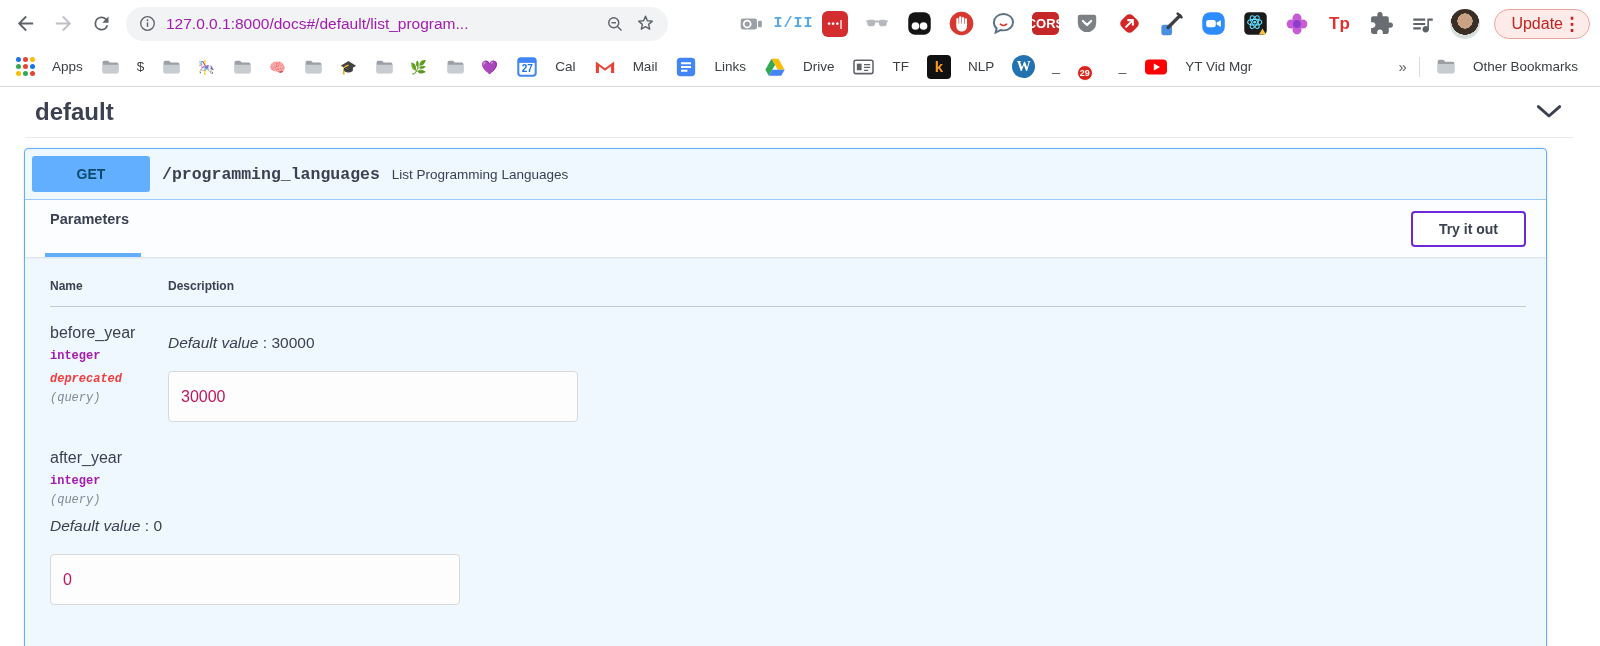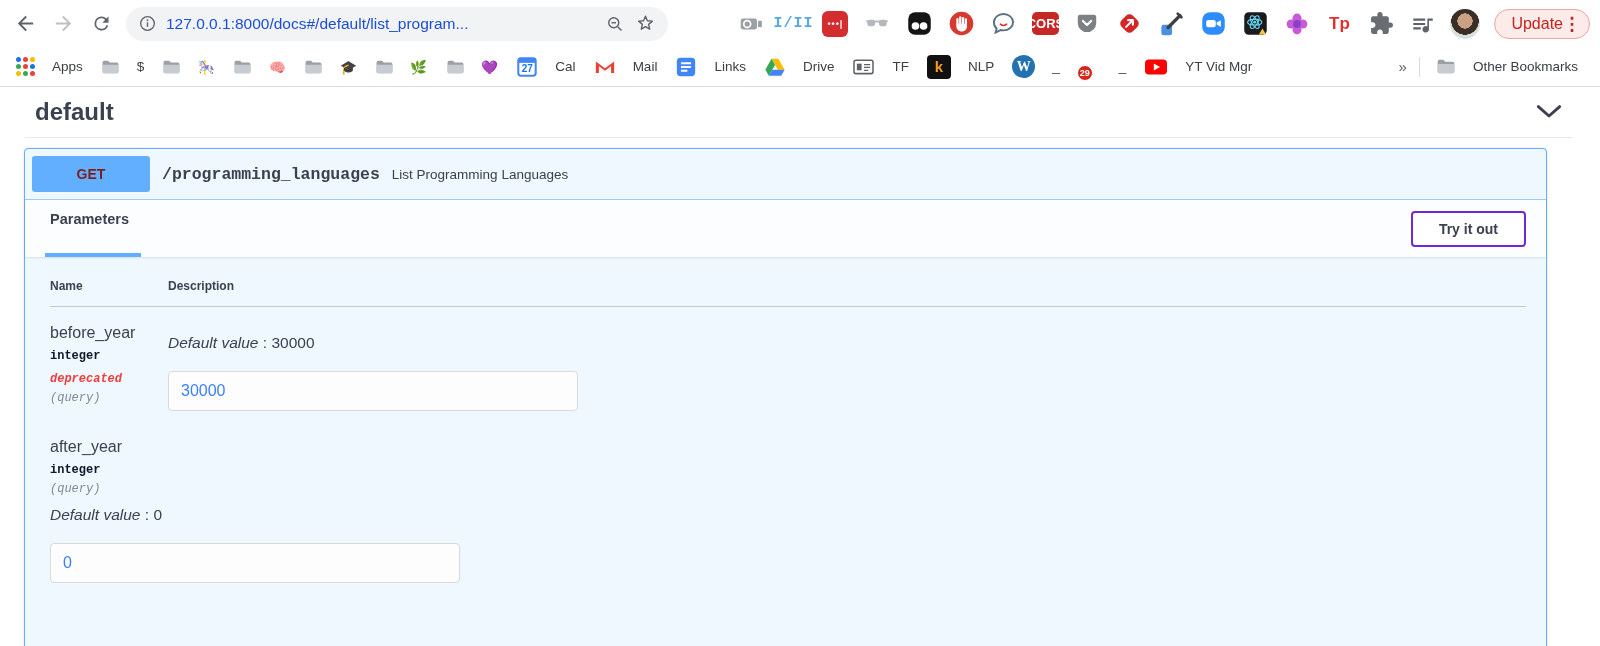--- a/index.html
+++ b/index.html
@@ -17,21 +17,21 @@
   .navbtn {
     width:38px; height:38px; border:none; background:transparent;
     display:flex; align-items:center; justify-content:center; padding:0;
     border-radius:50%;
   }
   .omnibox {
     width:542px; height:34px; background:#f1f3f4; border-radius:17px;
     display:flex; align-items:center; padding:0 12px; margin-left:6px; flex:none;
   }
   .omnibox .url {
-    flex:1; font-size:15.5px; color:#1d4ed8; margin-left:9px;
+    flex:1; font-size:15.5px; color:#a21caf; margin-left:9px;
     white-space:nowrap; overflow:hidden;
   }
   .omnibox .oicon { display:flex; align-items:center; margin-left:10px; }
   .extensions {
     display:flex; align-items:center; gap:12px; margin-left:16px; flex:1;
     justify-content:flex-end;
   }
   .ext {
     width:30px; height:30px; border:none; background:transparent; padding:0;
     display:flex; align-items:center; justify-content:center;
@@ -106,21 +106,21 @@
     margin:10px 53px 0 24px; min-height:520px;
     background:#eff7ff; border:1px solid #61affe; border-radius:4px;
     box-shadow:0 0 3px rgba(0,0,0,.12);
   }
   .op-summary {
     display:flex; align-items:center; padding:7px;
     border-bottom:1px solid rgba(97,175,254,.6); cursor:pointer;
   }
   .method-badge {
     width:118px; padding:10px 0; text-align:center; flex:none;
-    background:#61affe; color:#7f1d1d; font-weight:bold; font-size:14px;
+    background:#61affe; color:#0c4a6e; font-weight:bold; font-size:14px;
     border-radius:3px; margin-right:12px;
     font-family:"Liberation Sans",sans-serif;
   }
   .op-path {
     font-family:"Liberation Mono",monospace; font-weight:bold; font-size:16.5px;
     color:#3b4151; margin-right:12px;
   }
   .op-desc { font-size:13.5px; color:#3b4151; }
   .sec-header {
     display:flex; align-items:stretch; justify-content:space-between;
@@ -140,36 +140,36 @@
   }
   .params { padding:22px 20px 0 25px; }
   .thead { display:flex; border-bottom:1px solid rgba(59,65,81,.25); padding-bottom:13px; }
   .th { font-size:12px; font-weight:bold; color:#3b4151; }
   .col-name { width:118px; flex:none; }
   .col-desc { flex:1; }
   .prow { display:flex; margin-top:17px; }
   .pname { font-size:16px; color:#3b4151; }
   .ptype {
     font-family:"Liberation Mono",monospace; font-size:12px; font-weight:bold;
-    color:#0f172a; margin-top:7px;
+    color:#a21caf; margin-top:7px;
   }
   .pdep {
     font-family:"Liberation Mono",monospace; font-size:12px; font-weight:bold;
     font-style:italic; color:#f03e3e; margin-top:9px;
   }
   .pin {
     font-family:"Liberation Mono",monospace; font-size:12px; font-style:italic;
     color:#808a99; margin-top:5px;
   }
   .pdefault { margin:10px 0 0; font-size:15.5px; color:#3b4151; }
   .pdefault i { font-style:italic; }
   .param-input {
-    display:block; margin-top:19px; width:410px; height:40px;
+    display:block; margin-top:19px; width:410px; height:51px;
     border:1px solid #d9d9d9; border-radius:4px; background:#fdfdfd;
-    font-size:16px; color:#3b82f6; padding:0 12px;
+    font-size:16px; color:#be185d; padding:0 12px;
     font-family:"Liberation Sans",sans-serif;
   }
   .prow + .prow { margin-top:27px;flex-direction:column; }
 </style>
 </head>
 <body>
 
 <div>
   <div class="toolbar">
     <button class="navbtn">

